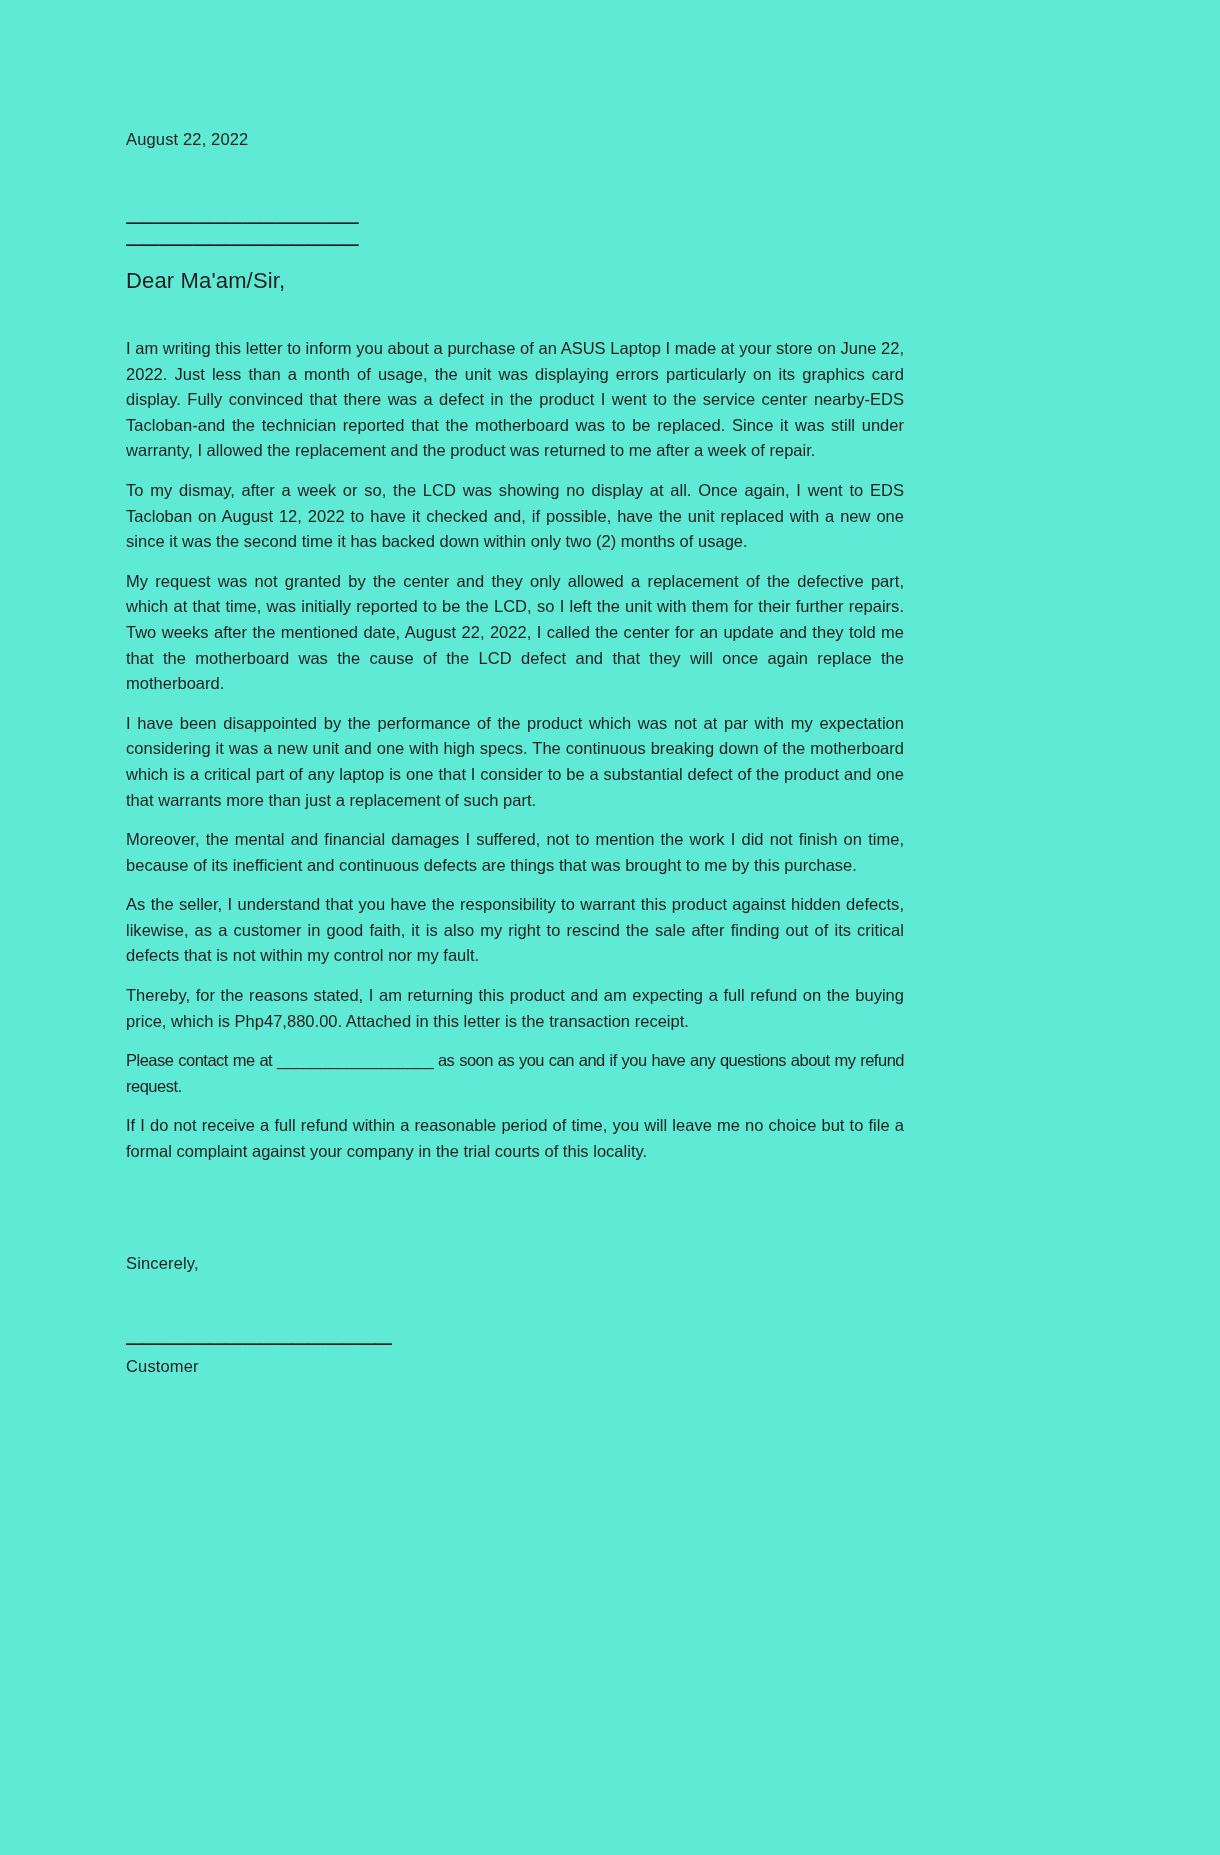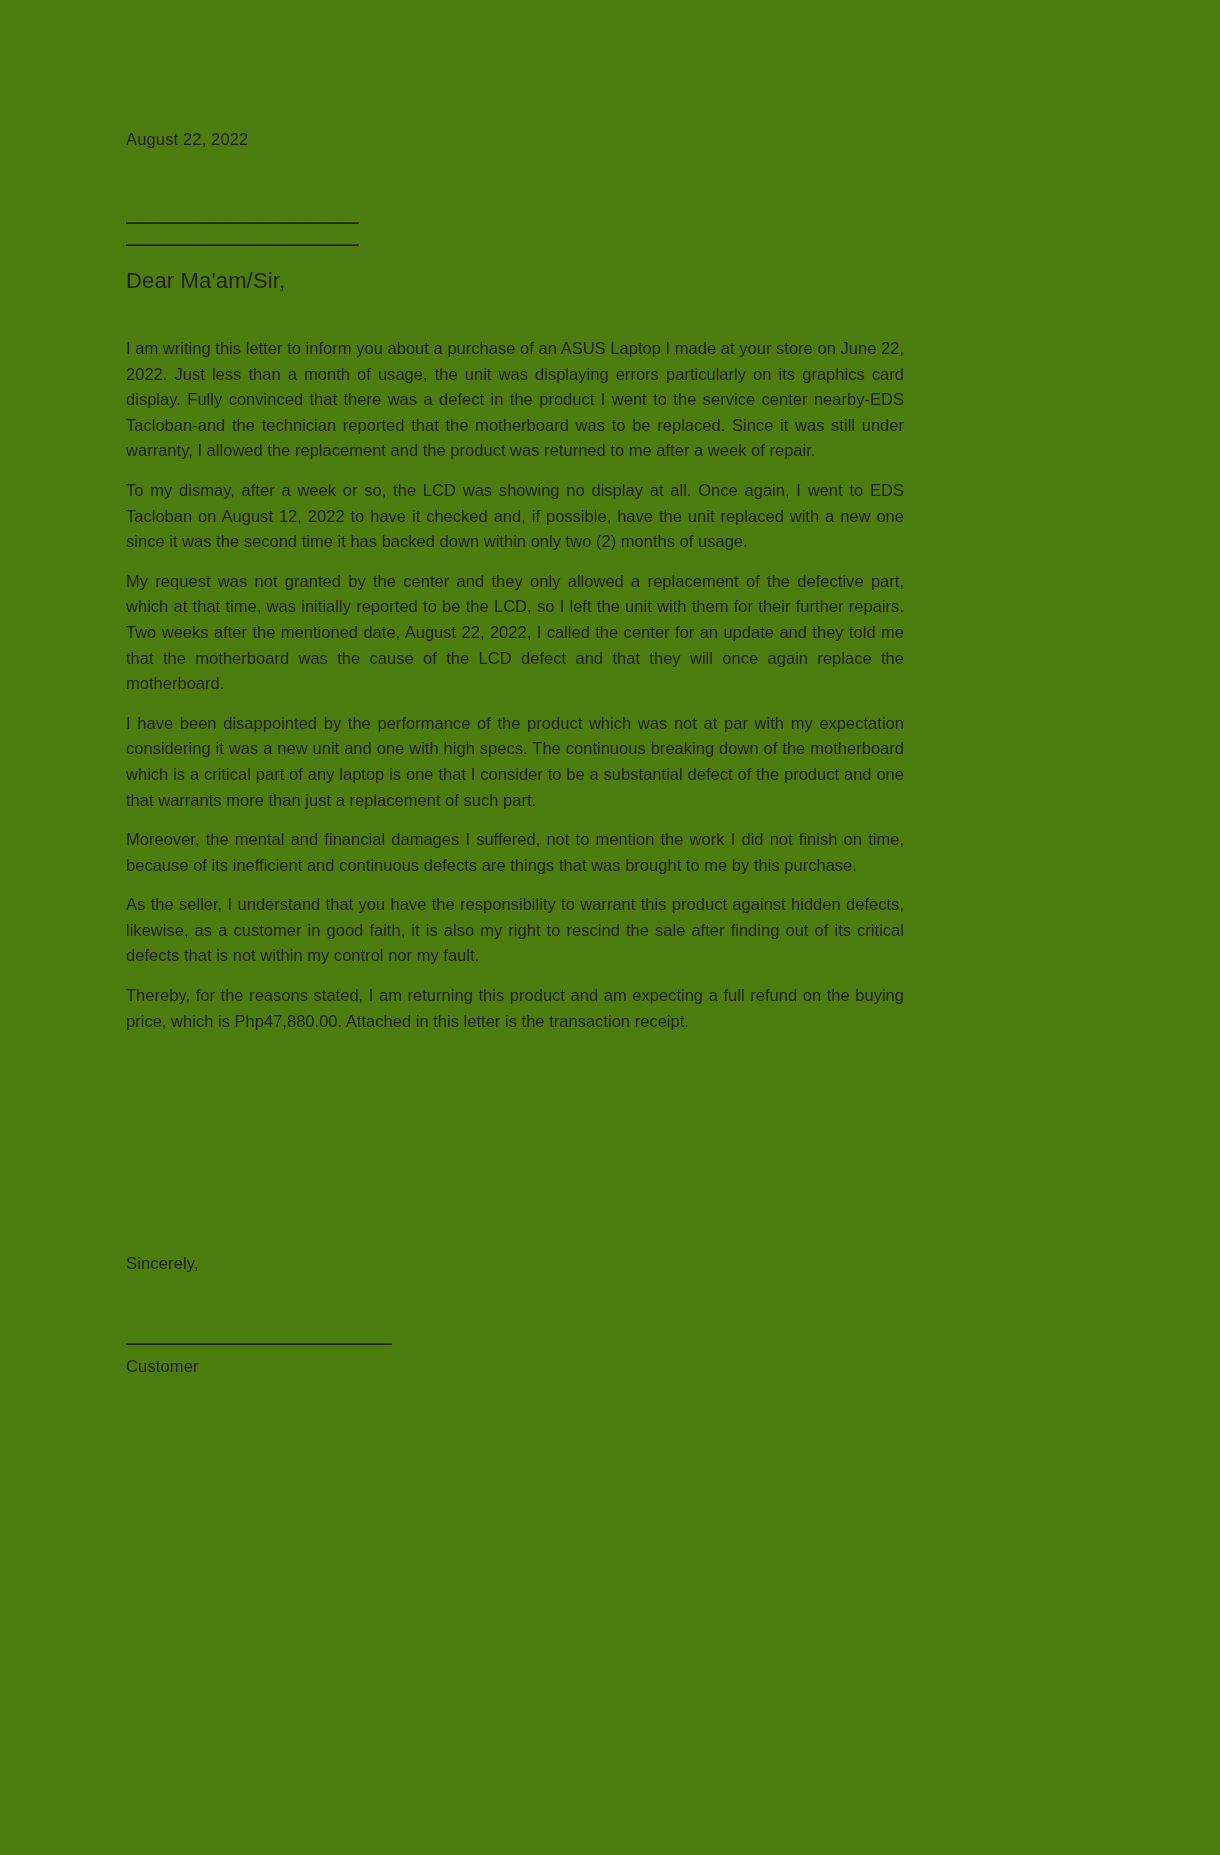--- a/index.html
+++ b/index.html
@@ -9,21 +9,21 @@
     background: #ffffff;
   }
   body {
     font-family: "Liberation Sans", sans-serif;
     color: #231f20;
   }
   .page {
     position: relative;
     width: 1220px;
     height: 1855px;
-    background: #4d7c0f;
+    background: #5eead4;
     margin: 0 auto;
     box-sizing: border-box;
     overflow: hidden;
   }
   .sheet {
     position: absolute;
     left: 126px;
     top: 0;
     width: 778px;
   }
@@ -127,20 +127,22 @@
     <div class="salutation">Dear Ma'am/Sir,</div>
 
     <div class="body-copy">
       <p class="para">I am writing this letter to inform you about a purchase of an ASUS Laptop I made at your store on June 22, 2022. Just less than a month of usage, the unit was displaying errors particularly on its graphics card display. Fully convinced that there was a defect in the product I went to the service center nearby-EDS Tacloban-and the technician reported that the motherboard was to be replaced. Since it was still under warranty, I allowed the replacement and the product was returned to me after a week of repair.</p>
       <p class="para">To my dismay, after a week or so, the LCD was showing no display at all. Once again, I went to EDS Tacloban on August 12, 2022 to have it checked and, if possible, have the unit replaced with a new one since it was the second time it has backed down within only two (2) months of usage.</p>
       <p class="para">My request was not granted by the center and they only allowed a replacement of the defective part, which at that time, was initially reported to be the LCD, so I left the unit with them for their further repairs. Two weeks after the mentioned date, August 22, 2022, I called the center for an update and they told me that the motherboard was the cause of the LCD defect and that they will once again replace the motherboard.</p>
       <p class="para">I have been disappointed by the performance of the product which was not at par with my expectation considering it was a new unit and one with high specs. The continuous breaking down of the motherboard which is a critical part of any laptop is one that I consider to be a substantial defect of the product and one that warrants more than just a replacement of such part.</p>
       <p class="para">Moreover, the mental and financial damages I suffered, not to mention the work I did not finish on time, because of its inefficient and continuous defects are things that was brought to me by this purchase.</p>
       <p class="para">As the seller, I understand that you have the responsibility to warrant this product against hidden defects, likewise, as a customer in good faith, it is also my right to rescind the sale after finding out of its critical defects that is not within my control nor my fault.</p>
       <p class="para">Thereby, for the reasons stated, I am returning this product and am expecting a full refund on the buying price, which is Php47,880.00. Attached in this letter is the transaction receipt.</p>
+      <p class="para blank-field">Please contact me at __________________ as soon as you can and if you have any questions about my refund request.</p>
+      <p class="para last-of-body">If I do not receive a full refund within a reasonable period of time, you will leave me no choice but to file a formal complaint against your company in the trial courts of this locality.</p>
     </div>
 
     <div class="closing">
       <div class="closing-word">Sincerely,</div>
       <div class="sign-rule">————————————————</div>
       <div class="signer">Customer</div>
     </div>
 
   </div>
 </div>

